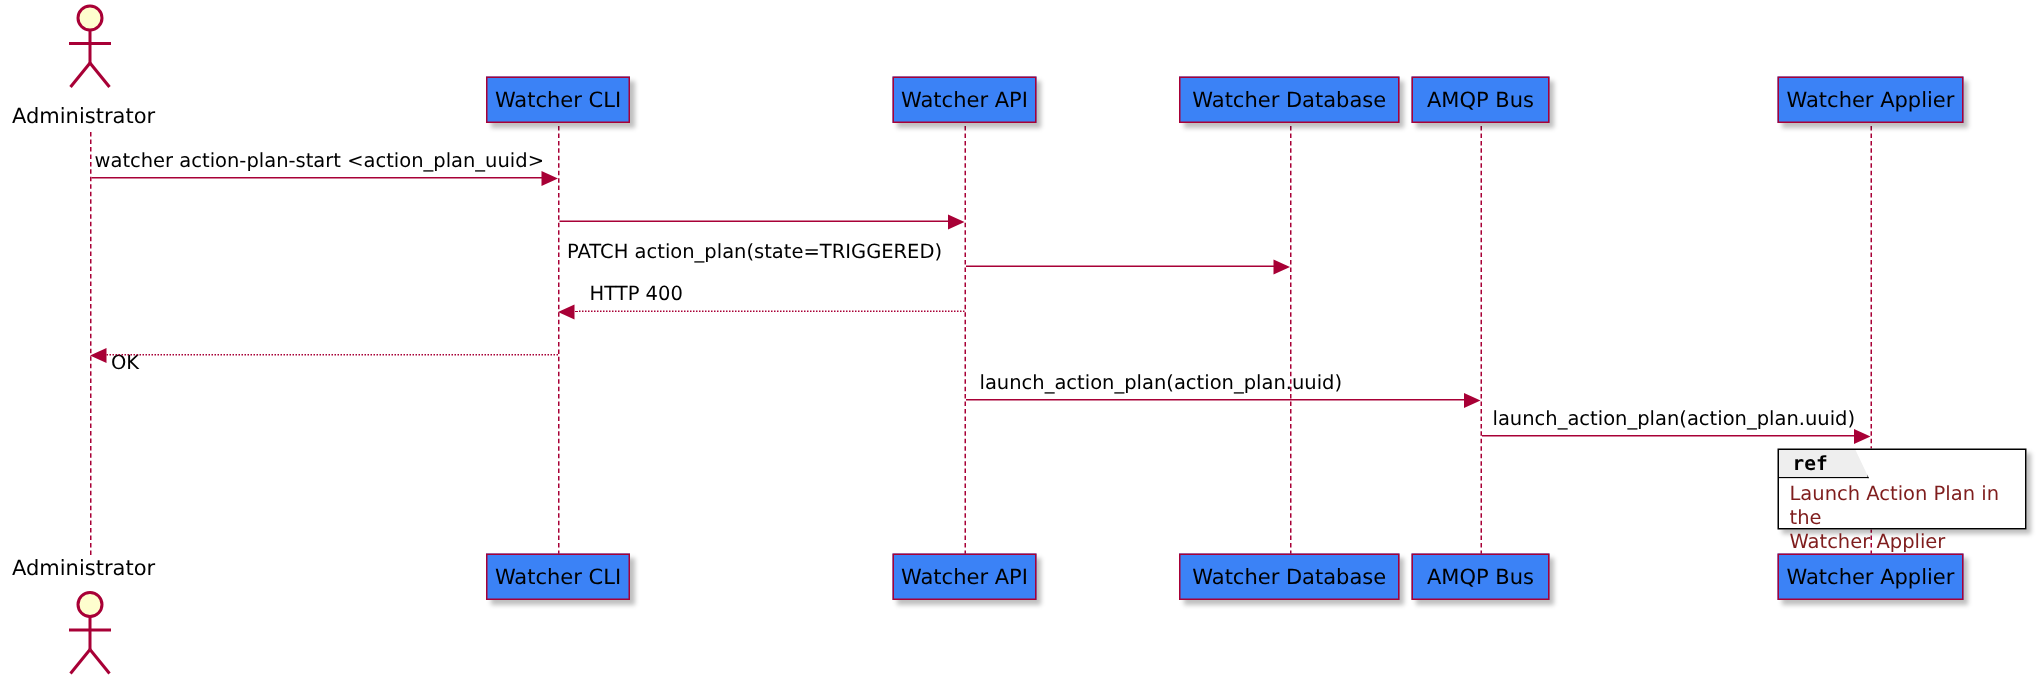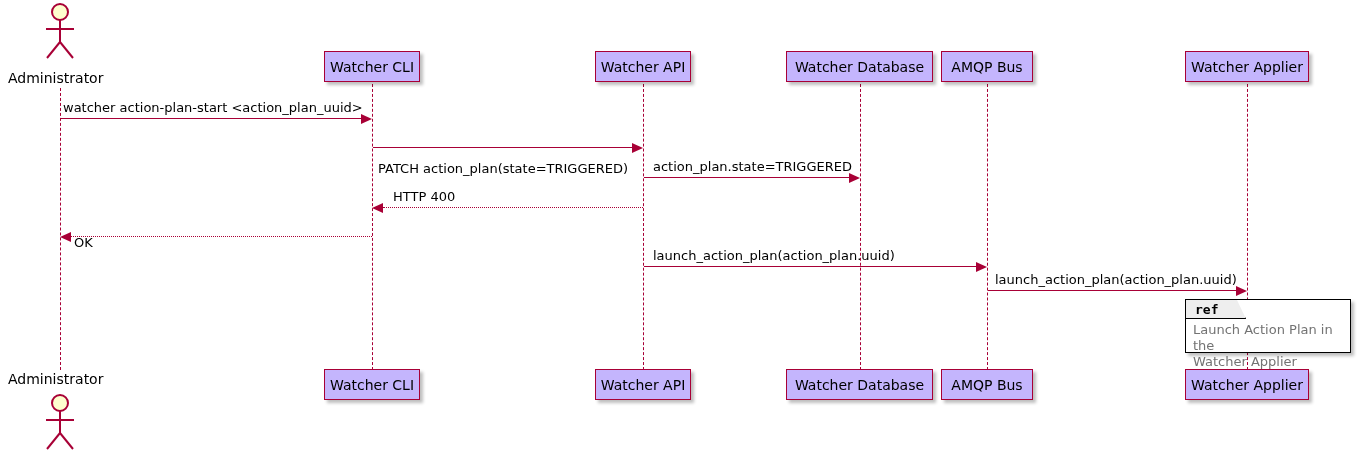--- a/index.html
+++ b/index.html
@@ -21,21 +21,21 @@
     position: absolute;
     width: 0;
     border-left: 1px dashed #A80036;
     z-index: 1;
   }
 
   
   .participant {
     position: absolute;
     box-sizing: border-box;
-    background: #c4b5fd;
+    background: #3b82f6;
     border: 1.5px solid #A80036;
     color: #000000;
     font-size: 14px;
     line-height: 1;
     text-align: center;
     white-space: nowrap;
     display: flex;
     align-items: center;
     justify-content: center;
     z-index: 3;
@@ -117,21 +117,21 @@
     font-size: 13px;
     color: #000000;
     clip-path: polygon(0 0, calc(100% - 9px) 0, 100% 100%, 0 100%);
   }
   .ref-text {
     position: absolute;
     left: 7px;
     top: 22px;
     font-size: 13px;
     line-height: 16px;
-    color: #737373;
+    color: #7f1d1d;
     white-space: pre-line;
   }
 </style>
 </head>
 <body>
 
 <div id="diagram">
 
   <div class="lifeline" style="left:60px; top:88px; height:282px;"></div>
   <div class="lifeline" style="left:372px; top:84px; height:286px;"></div>
@@ -170,21 +170,20 @@
   </div>
 
   <div class="msg-label" style="left:63px; top:100px;">watcher action-plan-start &lt;action_plan_uuid&gt;</div>
   <div class="msg-line" style="left:61px; top:118px; width:301px;"></div>
   <div class="arrow-head right" style="left:361px; top:114px;"></div>
 
   <div class="msg-label" style="left:378px; top:129px;margin-top:32px;">PATCH action_plan(state=TRIGGERED)</div>
   <div class="msg-line" style="left:373px; top:147px; width:260px;"></div>
   <div class="arrow-head right" style="left:632px; top:143px;"></div>
 
-  <div class="msg-label" style="left:653px; top:159px;">action_plan.state=TRIGGERED</div>
   <div class="msg-line" style="left:644px; top:177px; width:206px;"></div>
   <div class="arrow-head right" style="left:849px; top:173px;"></div>
 
   <div class="msg-label" style="left:393px; top:189px;">HTTP 400</div>
   <div class="msg-line dotted" style="left:383px; top:207px; width:260px;"></div>
   <div class="arrow-head left" style="left:372px; top:203px;"></div>
 
   <div class="msg-label" style="left:74px; top:235px;">OK</div>
   <div class="msg-line dotted" style="left:71px; top:236px; width:301px;"></div>
   <div class="arrow-head left" style="left:60px; top:232px;"></div>

